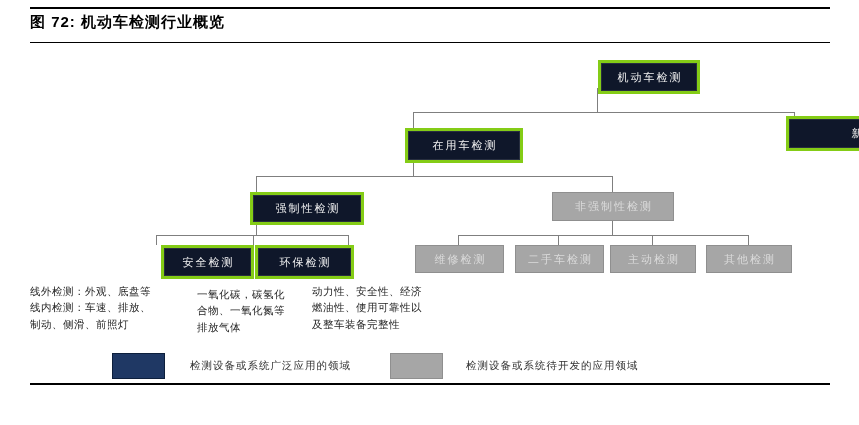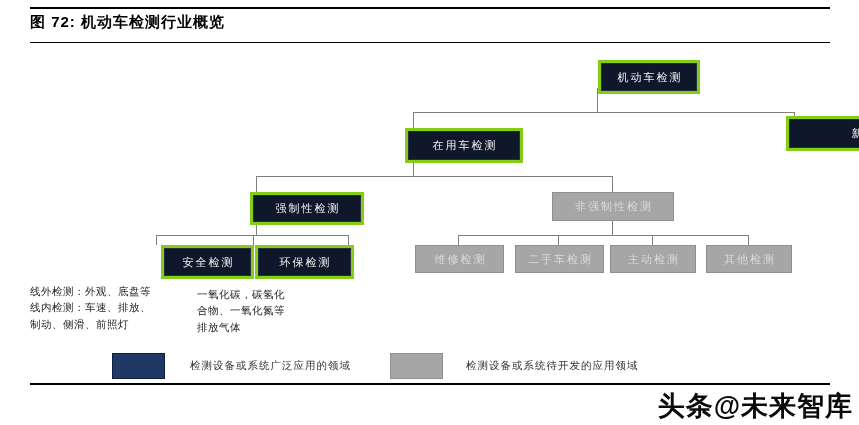--- a/index.html
+++ b/index.html
@@ -67,22 +67,22 @@
   <div class="node navy" style="left:113px;top:245px;width:87px;height:28px;">安全检测</div>
   <div class="node navy" style="left:207px;top:245px;width:93px;height:28px;">环保检测</div>
   <div class="node gray" style="left:415px;top:245px;width:87px;height:26px;">维修检测</div>
   <div class="node gray" style="left:515px;top:245px;width:87px;height:26px;">二手车检测</div>
   <div class="node gray" style="left:610px;top:245px;width:84px;height:26px;">主动检测</div>
   <div class="node gray" style="left:706px;top:245px;width:84px;height:26px;">其他检测</div>
 
   <div class="note" style="left:30px;top:283px;width:128px;">线外检测：外观、底盘等
 线内检测：车速、排放、制动、侧滑、前照灯</div>
   <div class="note" style="left:197px;top:286px;width:92px;">一氧化碳，碳氢化合物、一氧化氮等排放气体</div>
+  <div class="note" style="left:312px;top:283px;width:120px;">动力性、安全性、经济燃油性、使用可靠性以及整车装备完整性</div>
 
   <div class="legend-swatch navy-s" style="left:112px;top:353px;"></div>
   <div class="legend-label" style="left:174px;top:359px;">检测设备或系统广泛应用的领域</div>
   <div class="legend-swatch gray-s" style="left:390px;top:353px;"></div>
   <div class="legend-label" style="left:450px;top:359px;">检测设备或系统待开发的应用领域</div>
 
   <div class="rule" style="left:30px;top:383px;width:800px;height:2px;"></div>
-  <div class="watermark">头条@未来智库</div>
 
 </div>
 
 </body></html>

